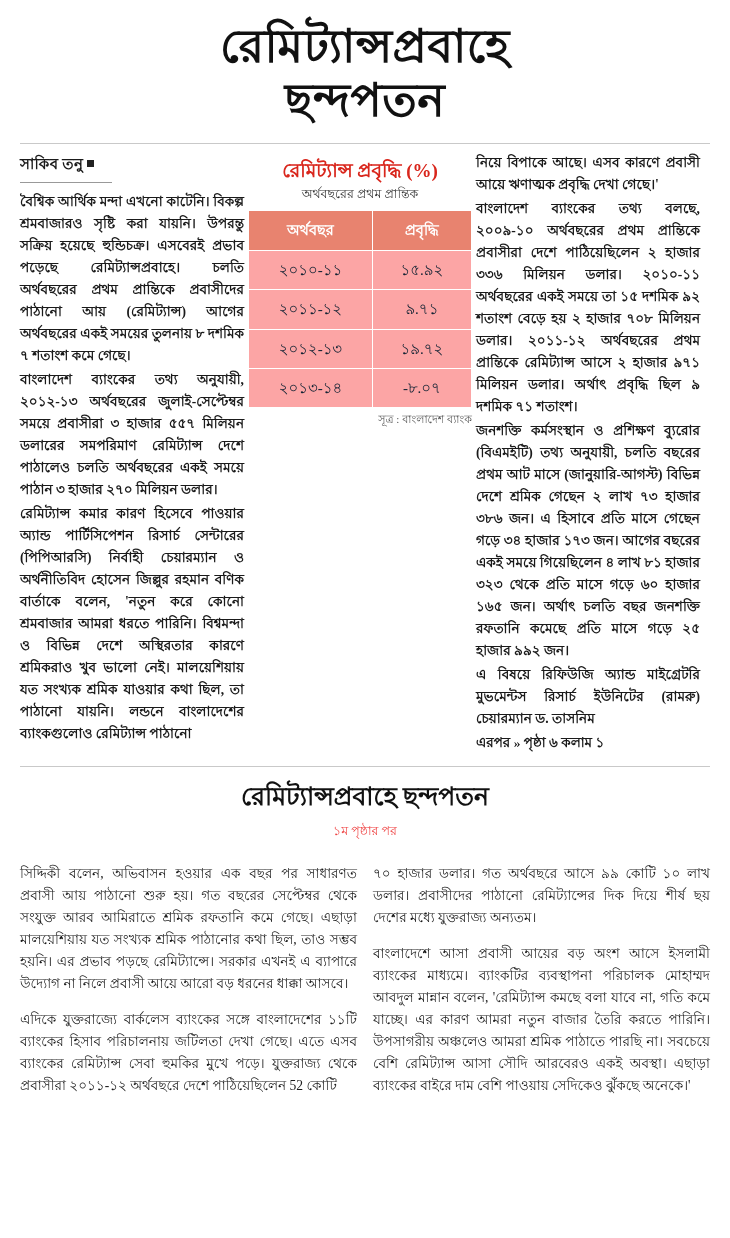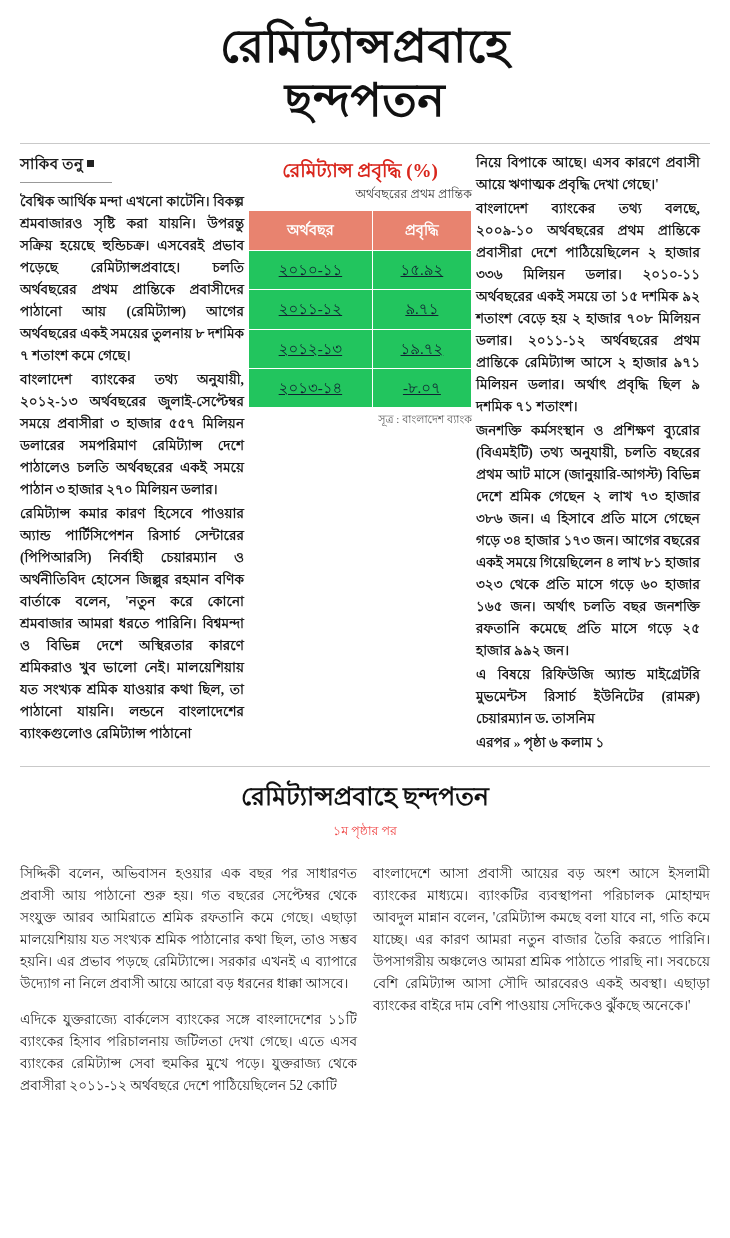--- a/index.html
+++ b/index.html
@@ -73,47 +73,46 @@
   }
   .tbl-title{
     text-align:center;
     color:#d9261c;
     font-weight:bold;
     font-size:19px;
     line-height:1.2;
     margin-bottom:2px;
   }
   .tbl-sub{
-    text-align:right;
+    text-align:center;
     font-size:12.5px;
     color:#333;
     margin-bottom:5px;
   }
   table.rem{
     border-collapse:collapse;
     width:100%;
     font-size:15px;
   }
   table.rem th{
     background:#e8836f;
     color:#ffffff;
     font-weight:bold;
     padding:8px 4px;
     text-align:center;
     border:1px solid #ffffff;
     font-size:14.5px;
   }
   table.rem td{
-    background:#22c55e;
+    background:#fca5a5;
     text-align:center;
     padding:7px 20px;
     border:1px solid #ffffff;
     font-size:15px;
     color:#123;
-    text-decoration:underline;
   }
   .tbl-src{
     text-align:right;
     font-size:11px;
     color:#555;
     margin-top:3px;
   }
   .mid-divider{
     border-bottom:1px solid #c9c9c9;
     margin:12px 0 10px 0;
@@ -220,17 +219,18 @@
 
   <div class="sub-headline">রেমিট্যান্সপ্রবাহে ছন্দপতন</div>
   <div class="cont-note">১ম পৃষ্ঠার পর</div>
 
   <div class="cols2">
     <div class="col2">
       <p>সিদ্দিকী বলেন, অভিবাসন হওয়ার এক বছর পর সাধারণত প্রবাসী আয় পাঠানো শুরু হয়। গত বছরের সেপ্টেম্বর থেকে সংযুক্ত আরব আমিরাতে শ্রমিক রফতানি কমে গেছে। এছাড়া মালয়েশিয়ায় যত সংখ্যক শ্রমিক পাঠানোর কথা ছিল, তাও সম্ভব হয়নি। এর প্রভাব পড়ছে রেমিট্যান্সে। সরকার এখনই এ ব্যাপারে উদ্যোগ না নিলে প্রবাসী আয়ে আরো বড় ধরনের ধাক্কা আসবে।</p>
       <p>এদিকে যুক্তরাজ্যে বার্কলেস ব্যাংকের সঙ্গে বাংলাদেশের ১১টি ব্যাংকের হিসাব পরিচালনায় জটিলতা দেখা গেছে। এতে এসব ব্যাংকের রেমিট্যান্স সেবা হুমকির মুখে পড়ে। যুক্তরাজ্য থেকে প্রবাসীরা ২০১১-১২ অর্থবছরে দেশে পাঠিয়েছিলেন 52 কোটি</p>
     </div>
     <div class="col2">
+      <p>৭০ হাজার ডলার। গত অর্থবছরে আসে ৯৯ কোটি ১০ লাখ ডলার। প্রবাসীদের পাঠানো রেমিট্যান্সের দিক দিয়ে শীর্ষ ছয় দেশের মধ্যে যুক্তরাজ্য অন্যতম।</p>
       <p>বাংলাদেশে আসা প্রবাসী আয়ের বড় অংশ আসে ইসলামী ব্যাংকের মাধ্যমে। ব্যাংকটির ব্যবস্থাপনা পরিচালক মোহাম্মদ আবদুল মান্নান বলেন, 'রেমিট্যান্স কমছে বলা যাবে না, গতি কমে যাচ্ছে। এর কারণ আমরা নতুন বাজার তৈরি করতে পারিনি। উপসাগরীয় অঞ্চলেও আমরা শ্রমিক পাঠাতে পারছি না। সবচেয়ে বেশি রেমিট্যান্স আসা সৌদি আরবেরও একই অবস্থা। এছাড়া ব্যাংকের বাইরে দাম বেশি পাওয়ায় সেদিকেও ঝুঁকছে অনেকে।'</p>
     </div>
   </div>
 
 </div>
 
 </body></html>

